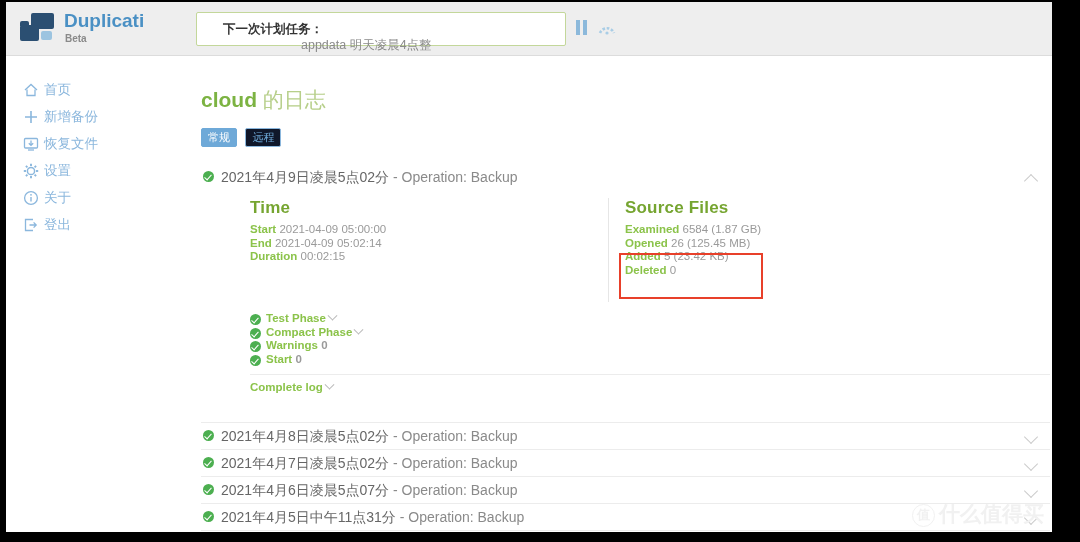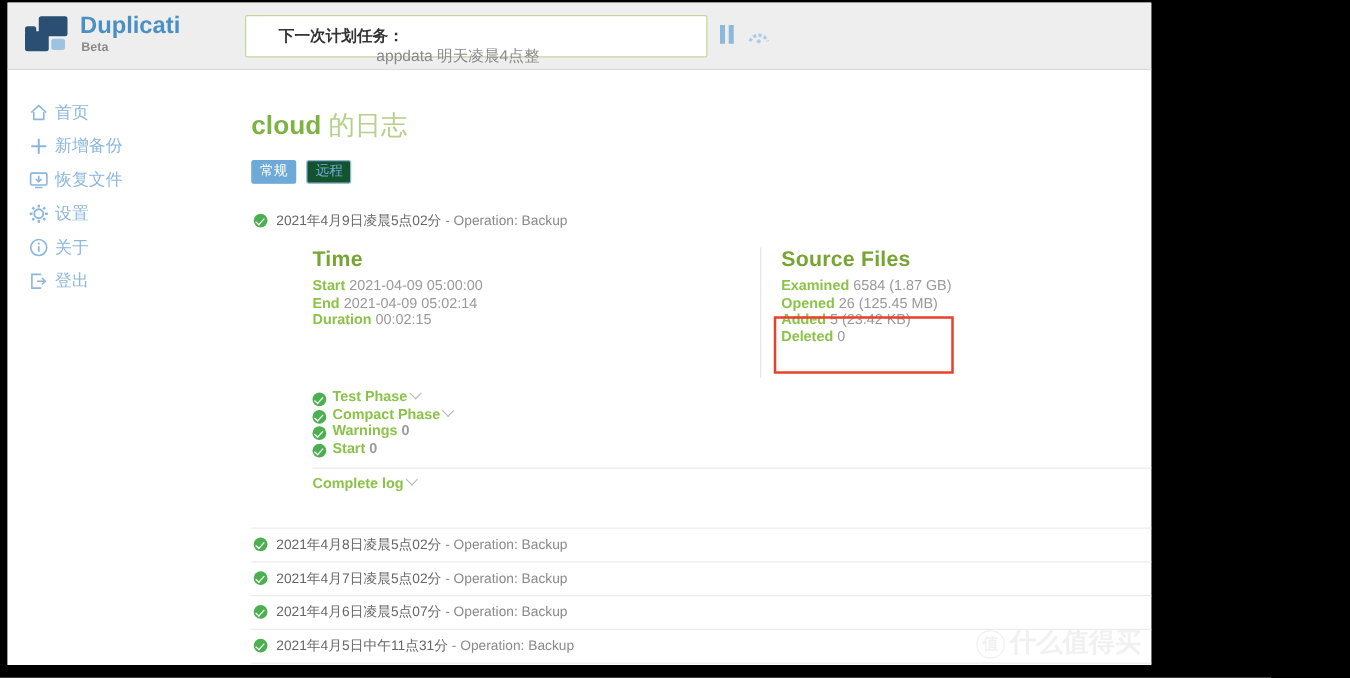--- a/index.html
+++ b/index.html
@@ -10,25 +10,24 @@
   body {
     width: 1080px;
     height: 542px;
     overflow: hidden;
     font-family: "Liberation Sans", "DejaVu Sans", sans-serif;
   }
   #frame {
     position: absolute;
     left: 6px;
     top: 2px;
-    width: 870px;
+    width: 1046px;
     height: 530px;
     background: #ffffff;
     overflow: hidden;
-    padding-left: 45px;
   }
 
   
   .topbar {
     position: absolute;
     left: 0; top: 0;
     width: 1051px;
     height: 53px;
     background: #eeeeee;
     border-bottom: 1px solid #dcdcdc;
@@ -186,21 +185,21 @@
   .tab {
     display: inline-block;
     height: 17px;
     line-height: 17px;
     padding: 0 6px;
     font-size: 11px;
     border: 1px solid #8bb7dd;
     border-radius: 2px;
     margin-right: 4px;
     color: #6ea9d8;
-    background: #14532d;
+    background: #0f172a;
     vertical-align: top;
   }
   .tab.active {
     background: #6ea9d8;
     color: #ffffff;
     border-color: #6ea9d8;
   }
 
   
   .log-list {
@@ -211,21 +210,21 @@
   .log-row {
     position: relative;
     border-top: 1px solid #ececec;
     min-height: 26px;
   }
   .log-row:first-child { border-top: none; }
   .log-head {
     position: relative;
     height: 26px;
     padding-left: 20px;
-    font-size: 11px;
+    font-size: 14px;
     color: #666666;
     line-height: 26px;
     white-space: nowrap;
   }
   .check-ico {
     position: absolute;
     left: 2px; top: 7px;
     width: 11px; height: 11px;
     border-radius: 50%;
     background: #4caf50;

